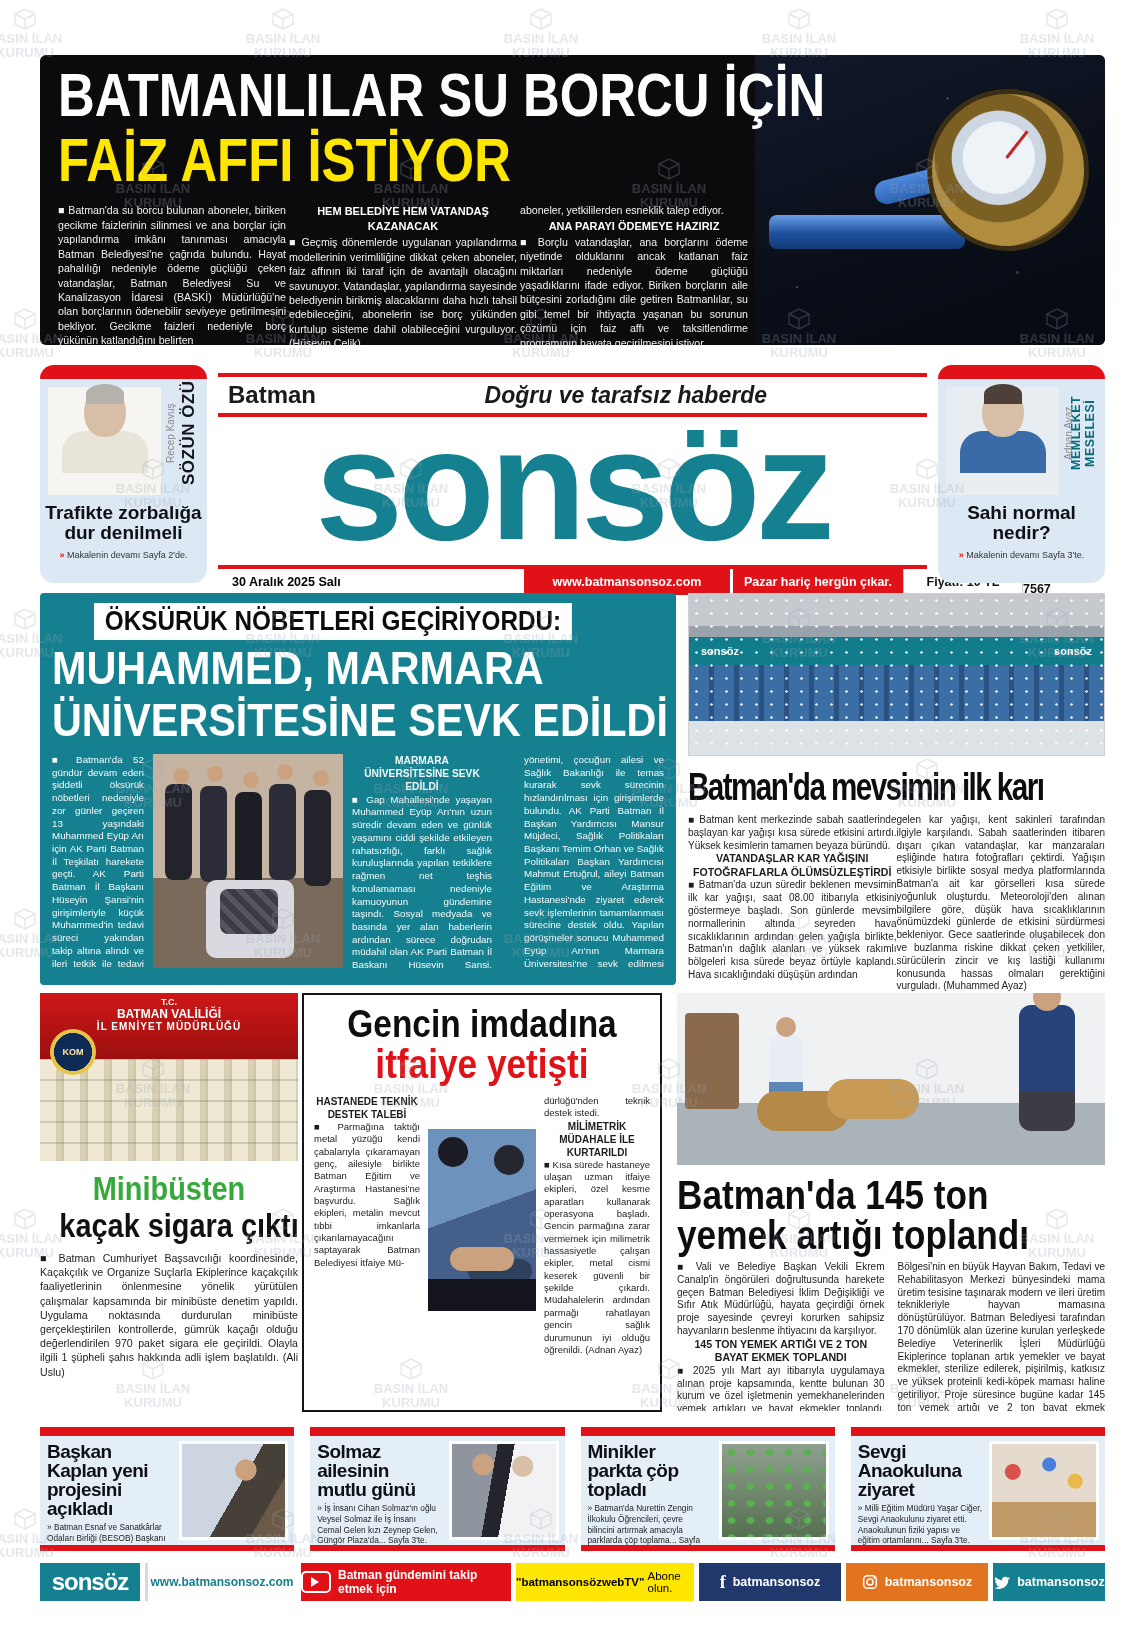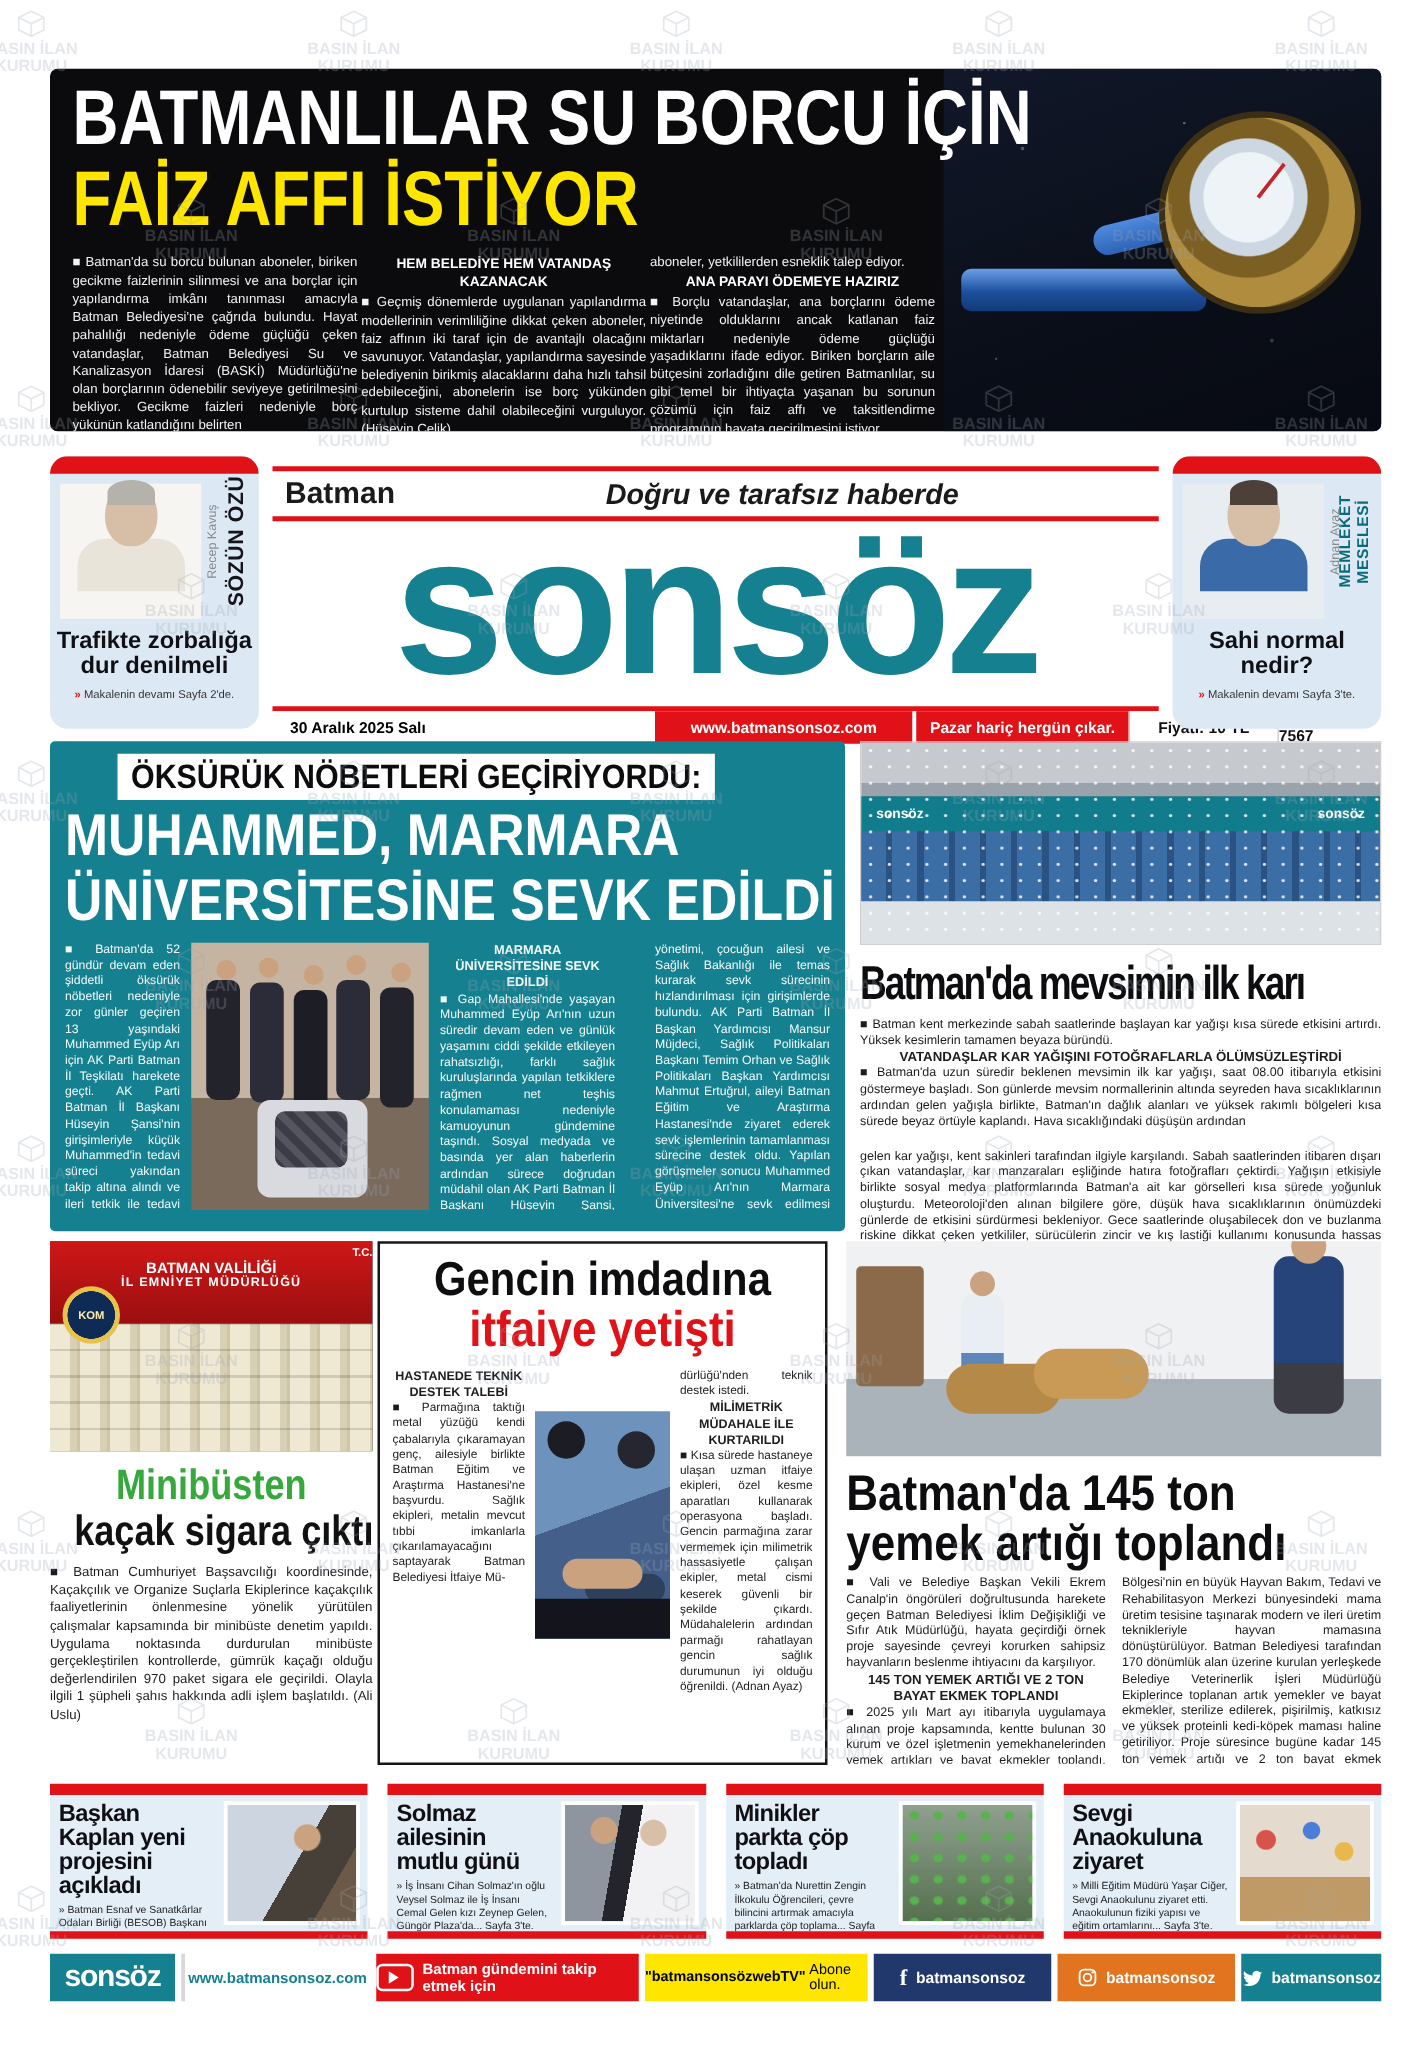--- a/index.html
+++ b/index.html
@@ -92,29 +92,29 @@
   .snow-photo{position:relative;height:163px;border:1px solid #cfcfcf;box-sizing:border-box;overflow:hidden;
       background:linear-gradient(#c6cacf 0 20%,#9aa2ab 20% 29%,#8b939c 29% 44%,#2d5a8c 44% 79%,#dde2e7 79% 100%);}
   .shutters{position:absolute;left:0;right:0;top:44%;height:35%;
       background:repeating-linear-gradient(90deg,#3b6ea5 0 20px,#2a5384 20px 25px);}
   .shop-sign{position:absolute;left:0;right:0;top:27%;height:17%;background:#117c8b;color:#fff;font-weight:bold;
       font-size:11px;display:flex;justify-content:space-between;align-items:center;padding:0 12px;}
   .snow-dots{position:absolute;inset:0;opacity:.85;
       background-image:radial-gradient(#fff 1px,transparent 1.7px);background-size:15px 13px;}
   .snow-head{font-weight:bold;font-size:38px;letter-spacing:-2px;white-space:nowrap;color:#0d0d10;
       transform:scaleX(.78);transform-origin:left;margin:10px 0 5px;}
-  .snow-cols{display:flex;gap:13px;height:198px;overflow:hidden;flex-direction:column;}
+  .snow-cols{display:flex;height:198px;overflow:hidden;}
   .scol{flex:1;font-size:10px;line-height:1.28;text-align:justify;color:#1c1c1f;}
   .s-sub{font-weight:bold;text-align:center;font-size:10.6px;}
   
   #section-d{left:40px;top:993px;width:1065px;height:419px;}
   #cig-art{position:absolute;left:0;top:0;width:258px;}
   .cig-photo{position:relative;height:168px;overflow:hidden;background:#222;}
   .cig-banner{height:62px;background:linear-gradient(#cf1717,#9b0f0f);color:#fff;text-align:center;font-weight:bold;padding-top:4px;}
-  .cb1{font-size:9px;text-align:right;} .cb2{font-size:12px;} .cb3{font-size:10px;letter-spacing:1px;}
+  .cb1{font-size:9px;} .cb2{font-size:12px;} .cb3{font-size:10px;letter-spacing:1px;}
   .kom-badge{position:absolute;left:10px;top:36px;width:46px;height:46px;border-radius:50%;color:#ffe9a8;
       background:radial-gradient(circle,#0d2b55 0 58%,#e8c34a 59% 100%);display:flex;align-items:center;justify-content:center;
       font-size:9px;font-weight:bold;z-index:2;}
   .packs{height:106px;
       background:repeating-linear-gradient(0deg,#00000022 0 2px,transparent 2px 21px),
                  repeating-linear-gradient(90deg,#efe9d4 0 16px,#d8d0b4 16px 22px,#cfc6a6 22px 24px);}
   .cig-h1{color:#37a93c;font-weight:bold;font-size:34px;text-align:center;white-space:nowrap;
       transform:scaleX(.85);margin-top:8px;}
   .cig-h2{color:#111;font-weight:bold;font-size:34px;text-align:center;white-space:nowrap;
       transform:scaleX(.85);margin-top:-2px;}

